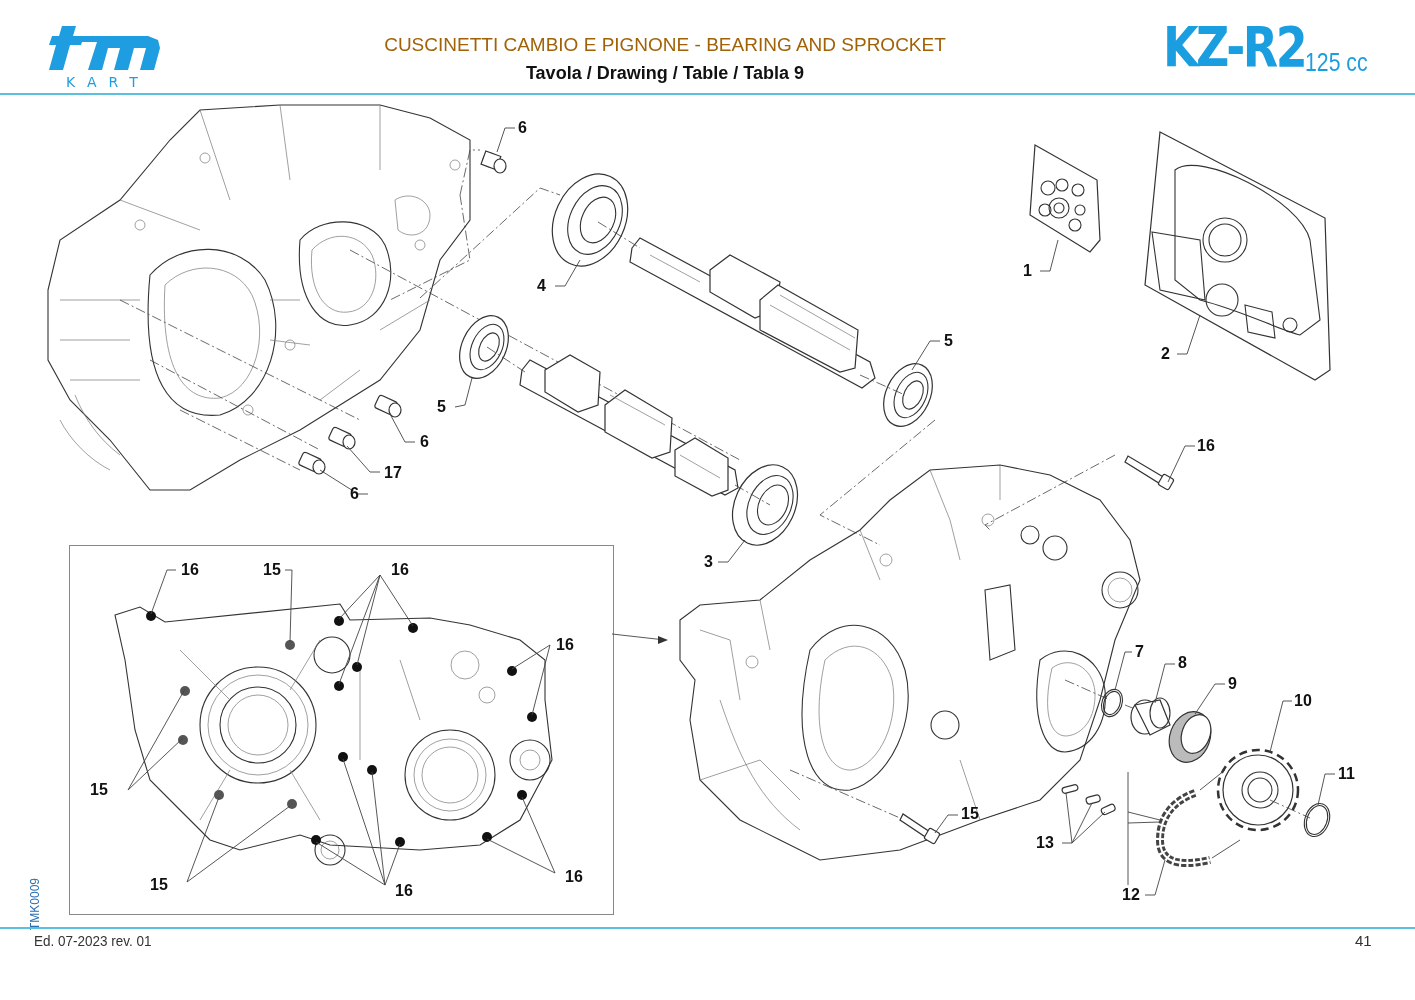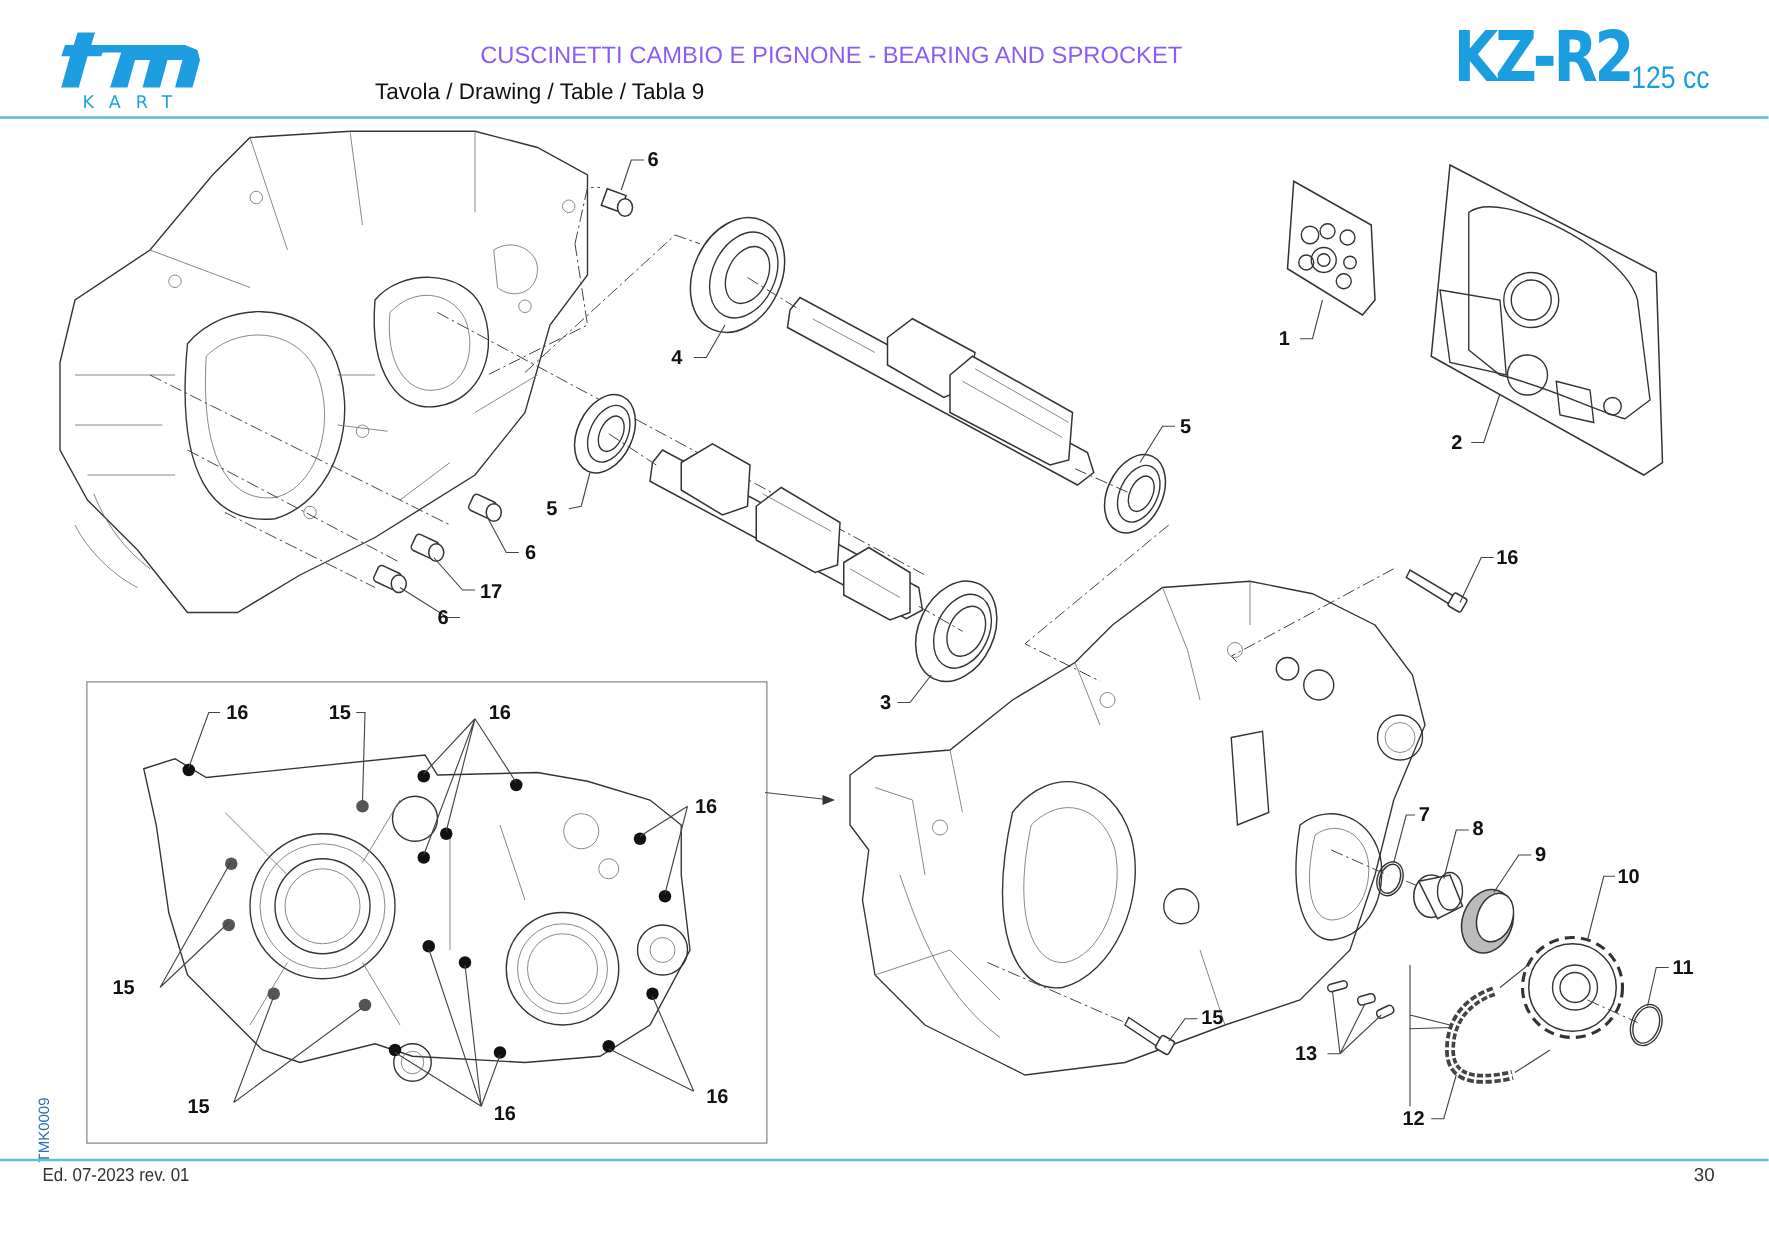--- a/index.html
+++ b/index.html
@@ -3,22 +3,22 @@
 <meta charset="utf-8">
 <style>
   html, body { margin:0; padding:0; background:#fff; }
   body { width:1415px; height:1000px; position:relative; overflow:hidden;
          font-family:"Liberation Sans", sans-serif; color:#222; }
   .hdr-line { position:absolute; left:0; top:93px; width:1415px; height:2px; background:#5bbfe0; }
   .ftr-line { position:absolute; left:0; top:927px; width:1415px; height:2px; background:#5bbfe0; }
   .logo { position:absolute; left:48px; top:18px; width:115px; height:72px; }
   .logo-kart { position:absolute; left:66px; top:74px; font-family:"DejaVu Sans", sans-serif; font-weight:normal;
                font-size:14px; letter-spacing:12px; color:#1e9ee0; }
-  .title { position:absolute; left:300px; width:730px; top:34px; text-align:center; font-size:19px; color:#8b5cf6; }
-  .subtitle { position:absolute; left:300px; width:730px; top:63px; text-align:left; font-size:18px; font-weight:normal; color:#111; }
+  .title { position:absolute; left:300px; width:730px; top:34px; text-align:center; font-size:19px; color:#a16207; }
+  .subtitle { position:absolute; left:300px; width:730px; top:63px; text-align:center; font-size:18px; font-weight:bold; color:#111; }
   .model { position:absolute; left:1163px; top:14px; font-family:"DejaVu Sans", sans-serif; font-weight:bold;
            font-size:56px; color:#1a9ee0; letter-spacing:-3px; transform:scaleX(0.82); transform-origin:left top; }
   .cc { position:absolute; left:1305px; top:48px; font-size:25px; color:#1a9ee0; transform:scaleX(0.85); transform-origin:left top; }
   .edition { position:absolute; left:34px; top:932px; font-size:15px; color:#333; transform:scaleX(0.9); transform-origin:left top; }
   .pageno { position:absolute; left:1355px; top:932px; font-size:15px; color:#333; }
   .code { position:absolute; left:28px; top:930px; font-size:12px; color:#2a6fb0; transform:rotate(-90deg); transform-origin:left top; }
   svg.drawing { position:absolute; left:0; top:95px; }
   .callout { font-family:"Liberation Sans", sans-serif; font-weight:bold; font-size:16px; fill:#111; }
   .part { fill:none; stroke:#333; stroke-width:1.1; }
   .partf { fill:#fff; stroke:#333; stroke-width:1.2; }
@@ -321,13 +321,13 @@
   <text class="callout" x="1228" y="689">9</text>
   <text class="callout" x="1294" y="706">10</text>
   <text class="callout" x="1338" y="779">11</text>
   <text class="callout" x="1122" y="900">12</text>
   <text class="callout" x="1036" y="848">13</text>
 </svg>
 
 <div class="code">TMK0009</div>
 <div class="ftr-line"></div>
 <div class="edition">Ed. 07-2023  rev. 01</div>
-<div class="pageno">30</div>
+<div class="pageno">41</div>
 
 </body></html>

